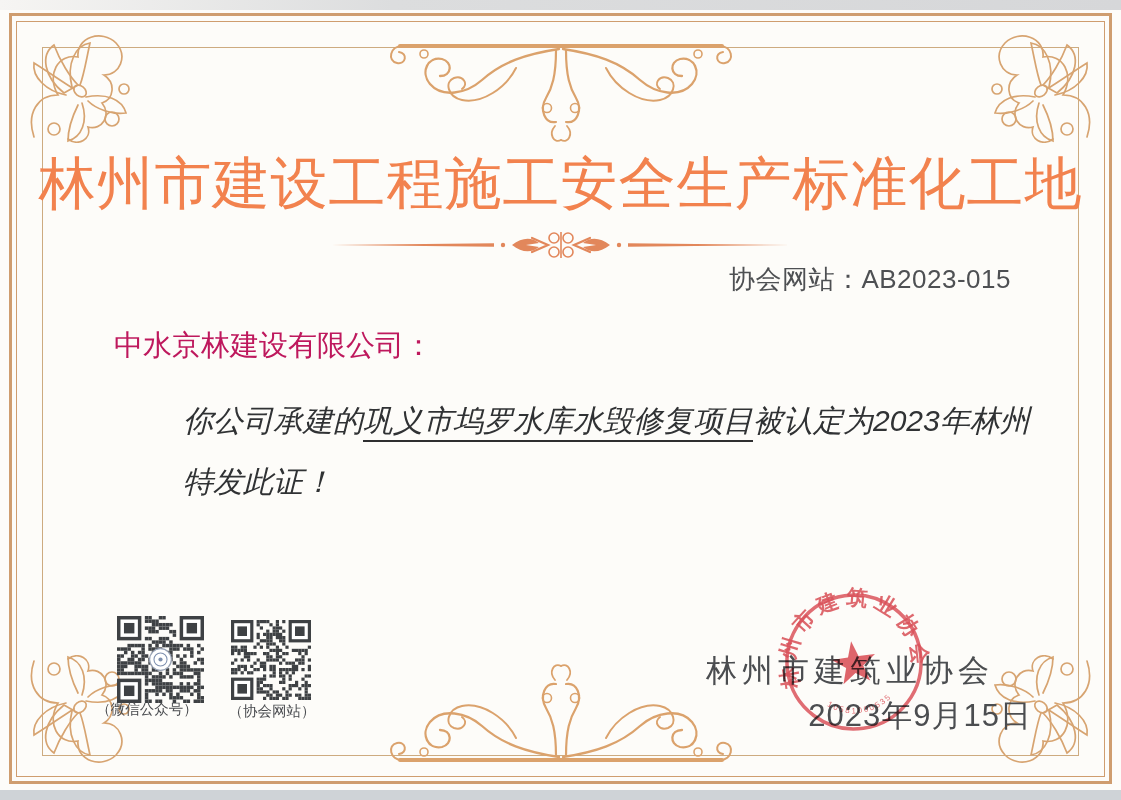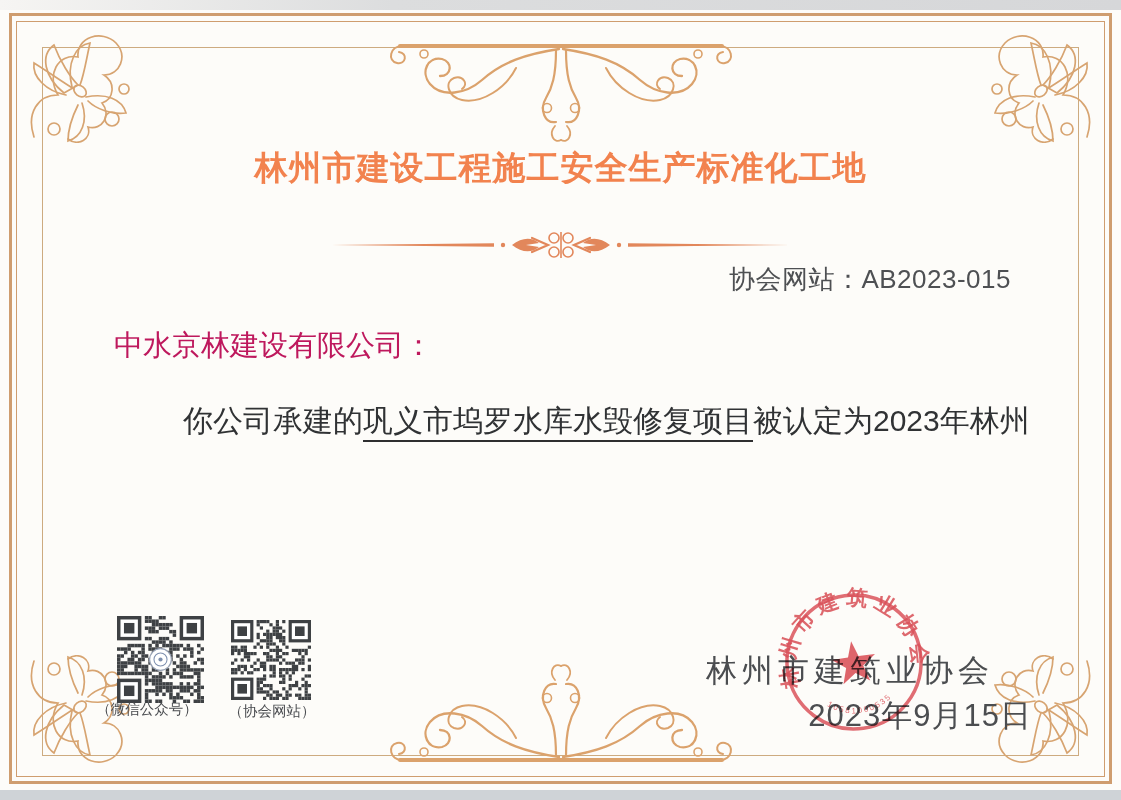--- a/index.html
+++ b/index.html
@@ -23,30 +23,30 @@
   .corner.tr{top:25px;right:24px;transform:scaleX(-1);}
   .corner.bl{bottom:27px;left:24px;transform:scaleY(-1);}
   .corner.br{bottom:27px;right:24px;transform:scale(-1,-1);}
   
   .ornament{position:absolute;left:50%;width:390px;height:110px;margin-left:-195px;color:#dba26c;}
   .ornament svg{width:100%;height:100%;display:block;}
   .ornament.top{top:36px;}
   .ornament.bottom{bottom:30px;transform:scaleY(-1);}
   
   .title{position:absolute;top:146px;left:0;right:0;text-align:center;
-    font-size:33px;font-weight:700;color:#F2824E;letter-spacing:1px;white-space:nowrap;}
+    font-size:57px;font-weight:400;color:#F2824E;letter-spacing:1px;white-space:nowrap;}
   
   .divider{position:absolute;top:228px;left:50%;width:470px;height:34px;margin-left:-235px;color:#e2875b;}
   .divider svg{width:100%;height:100%;display:block;}
   
   .cert-no{position:absolute;top:262px;right:110px;font-size:26px;color:#4e5053;letter-spacing:.5px;}
   
   .recipient{position:absolute;top:326px;left:114px;font-size:29px;color:#be185d;}
   .body-block{position:absolute;top:390px;left:114px;right:90px;font-size:30px;color:#303234;}
-  .body-block .line{height:61px;line-height:61px;white-space:nowrap;}
+  .body-block .line{height:61px;line-height:61px;white-space:nowrap;font-style:italic;}
   .body-block .indent{padding-left:69px;}
   .uline{border-bottom:2px solid #2e2e30;padding-bottom:3px;}
   
   .qr{position:absolute;}
   .qr svg{width:100%;height:100%;display:block;}
   .qr.left{left:117px;top:616px;width:87px;height:87px;}
   .qr.right{left:231px;top:620px;width:80px;height:80px;}
   .qr-label{position:absolute;font-size:14.5px;color:#4a4c50;text-align:center;white-space:nowrap;}
   .qr-label.left{left:88px;top:700px;width:118px;}
   .qr-label.right{left:222px;top:702px;width:100px;}
@@ -155,20 +155,21 @@
 <div class="cert-no">
   <span>协会网站：</span><span>AB2023-015</span>
 </div>
 
 <div class="recipient">中水京林建设有限公司：</div>
 
 <div class="body-block">
   <div class="line indent">
     <span>你公司承建的</span><span class="uline">巩义市坞罗水库水毁修复项目</span><span>被认定为2023年林州</span>
   </div>
+  <div class="line indent">特发此证！</div>
 </div>
 
 <div class="qr left">
     <svg id="qr1" viewBox="0 0 100 100">
       <g fill="#3e4144">
         <rect x="32.0" y="0.0" width="4.0" height="4.0"></rect>
         <rect x="36.0" y="0.0" width="4.0" height="4.0"></rect>
         <rect x="48.0" y="0.0" width="4.0" height="4.0"></rect>
         <rect x="52.0" y="0.0" width="4.0" height="4.0"></rect>
         <rect x="32.0" y="4.0" width="4.0" height="4.0"></rect>

